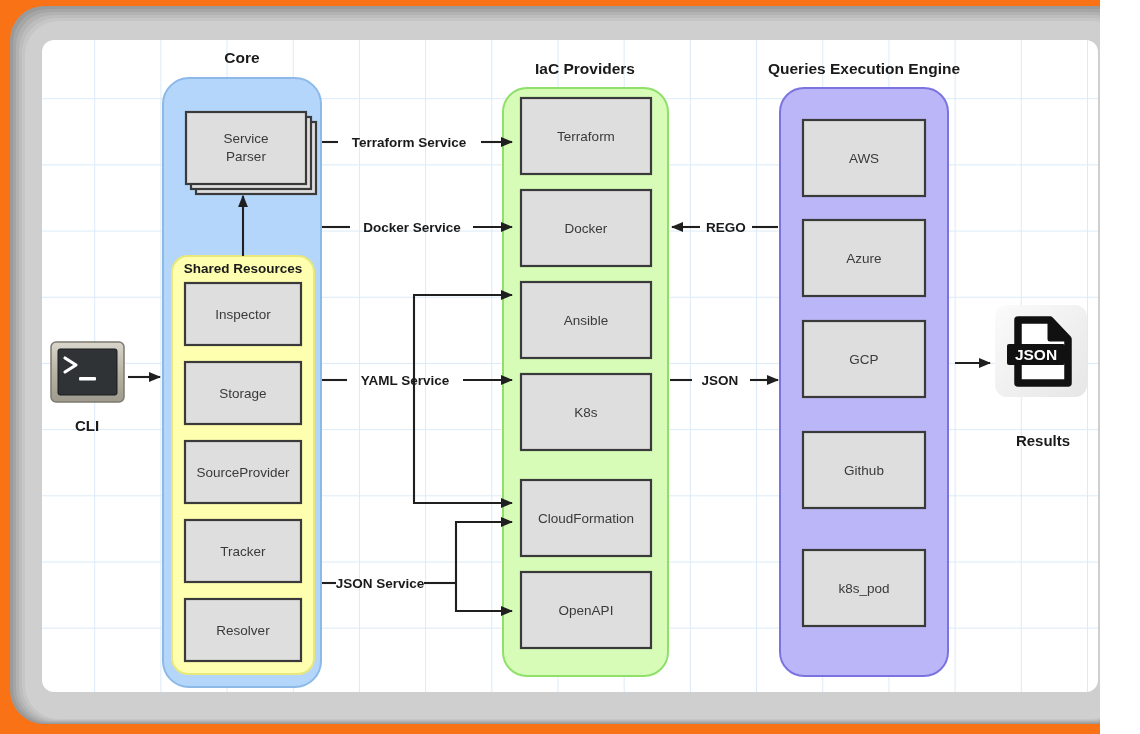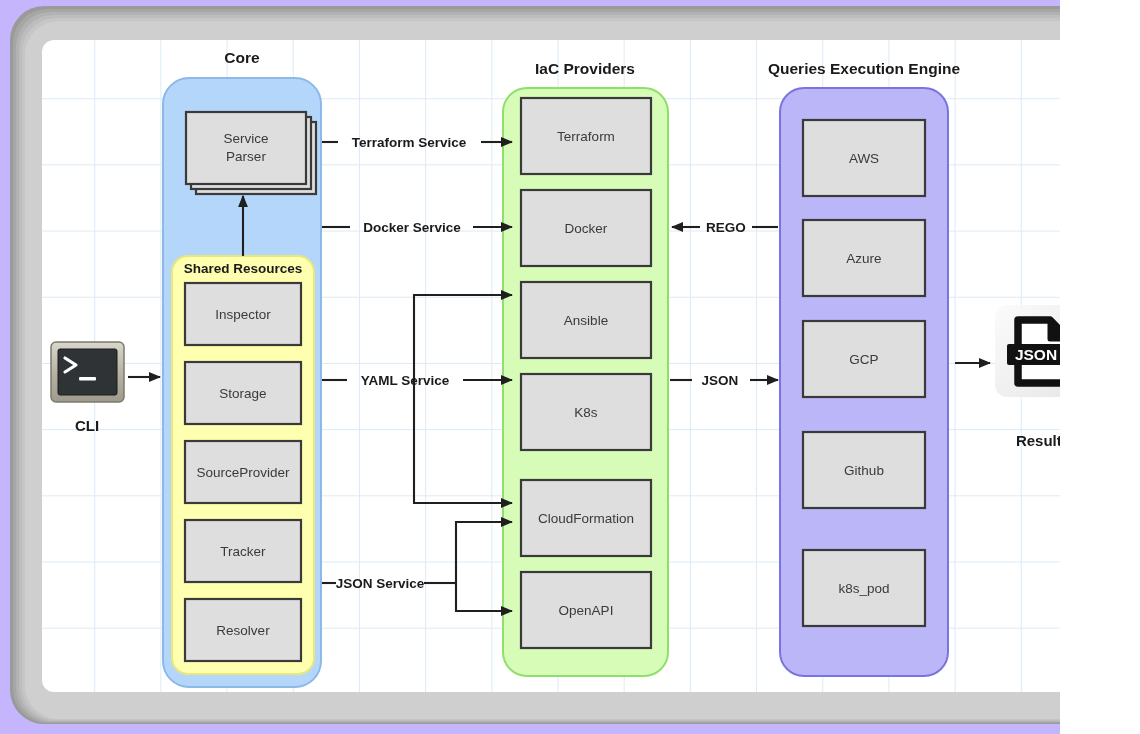--- a/index.html
+++ b/index.html
@@ -5,22 +5,23 @@
   html, body {
     margin: 0;
     padding: 0;
     background: #ffffff;
   }
   #stage {
     position: relative;
     width: 1060px;
     height: 734px;
     overflow: hidden;
-    background: #c4b5fd;
+    background: #f97316;
     font-family: "Liberation Sans", sans-serif;
+    padding-left: 40px;
   }
   
   .plate {
     position: absolute;
     border-radius: 34px;
   }
   .plate-a { left: 10px; top: 6px;  width: 1120px; height: 718px; background: #9a9a9a; }
   .plate-b { left: 13px; top: 9px;  width: 1116px; height: 714px; background: #a6a6a6; }
   .plate-c { left: 16px; top: 12px; width: 1112px; height: 710px; background: #b2b2b2; }
   .plate-d { left: 19px; top: 15px; width: 1108px; height: 706px; background: #bdbdbd; }

